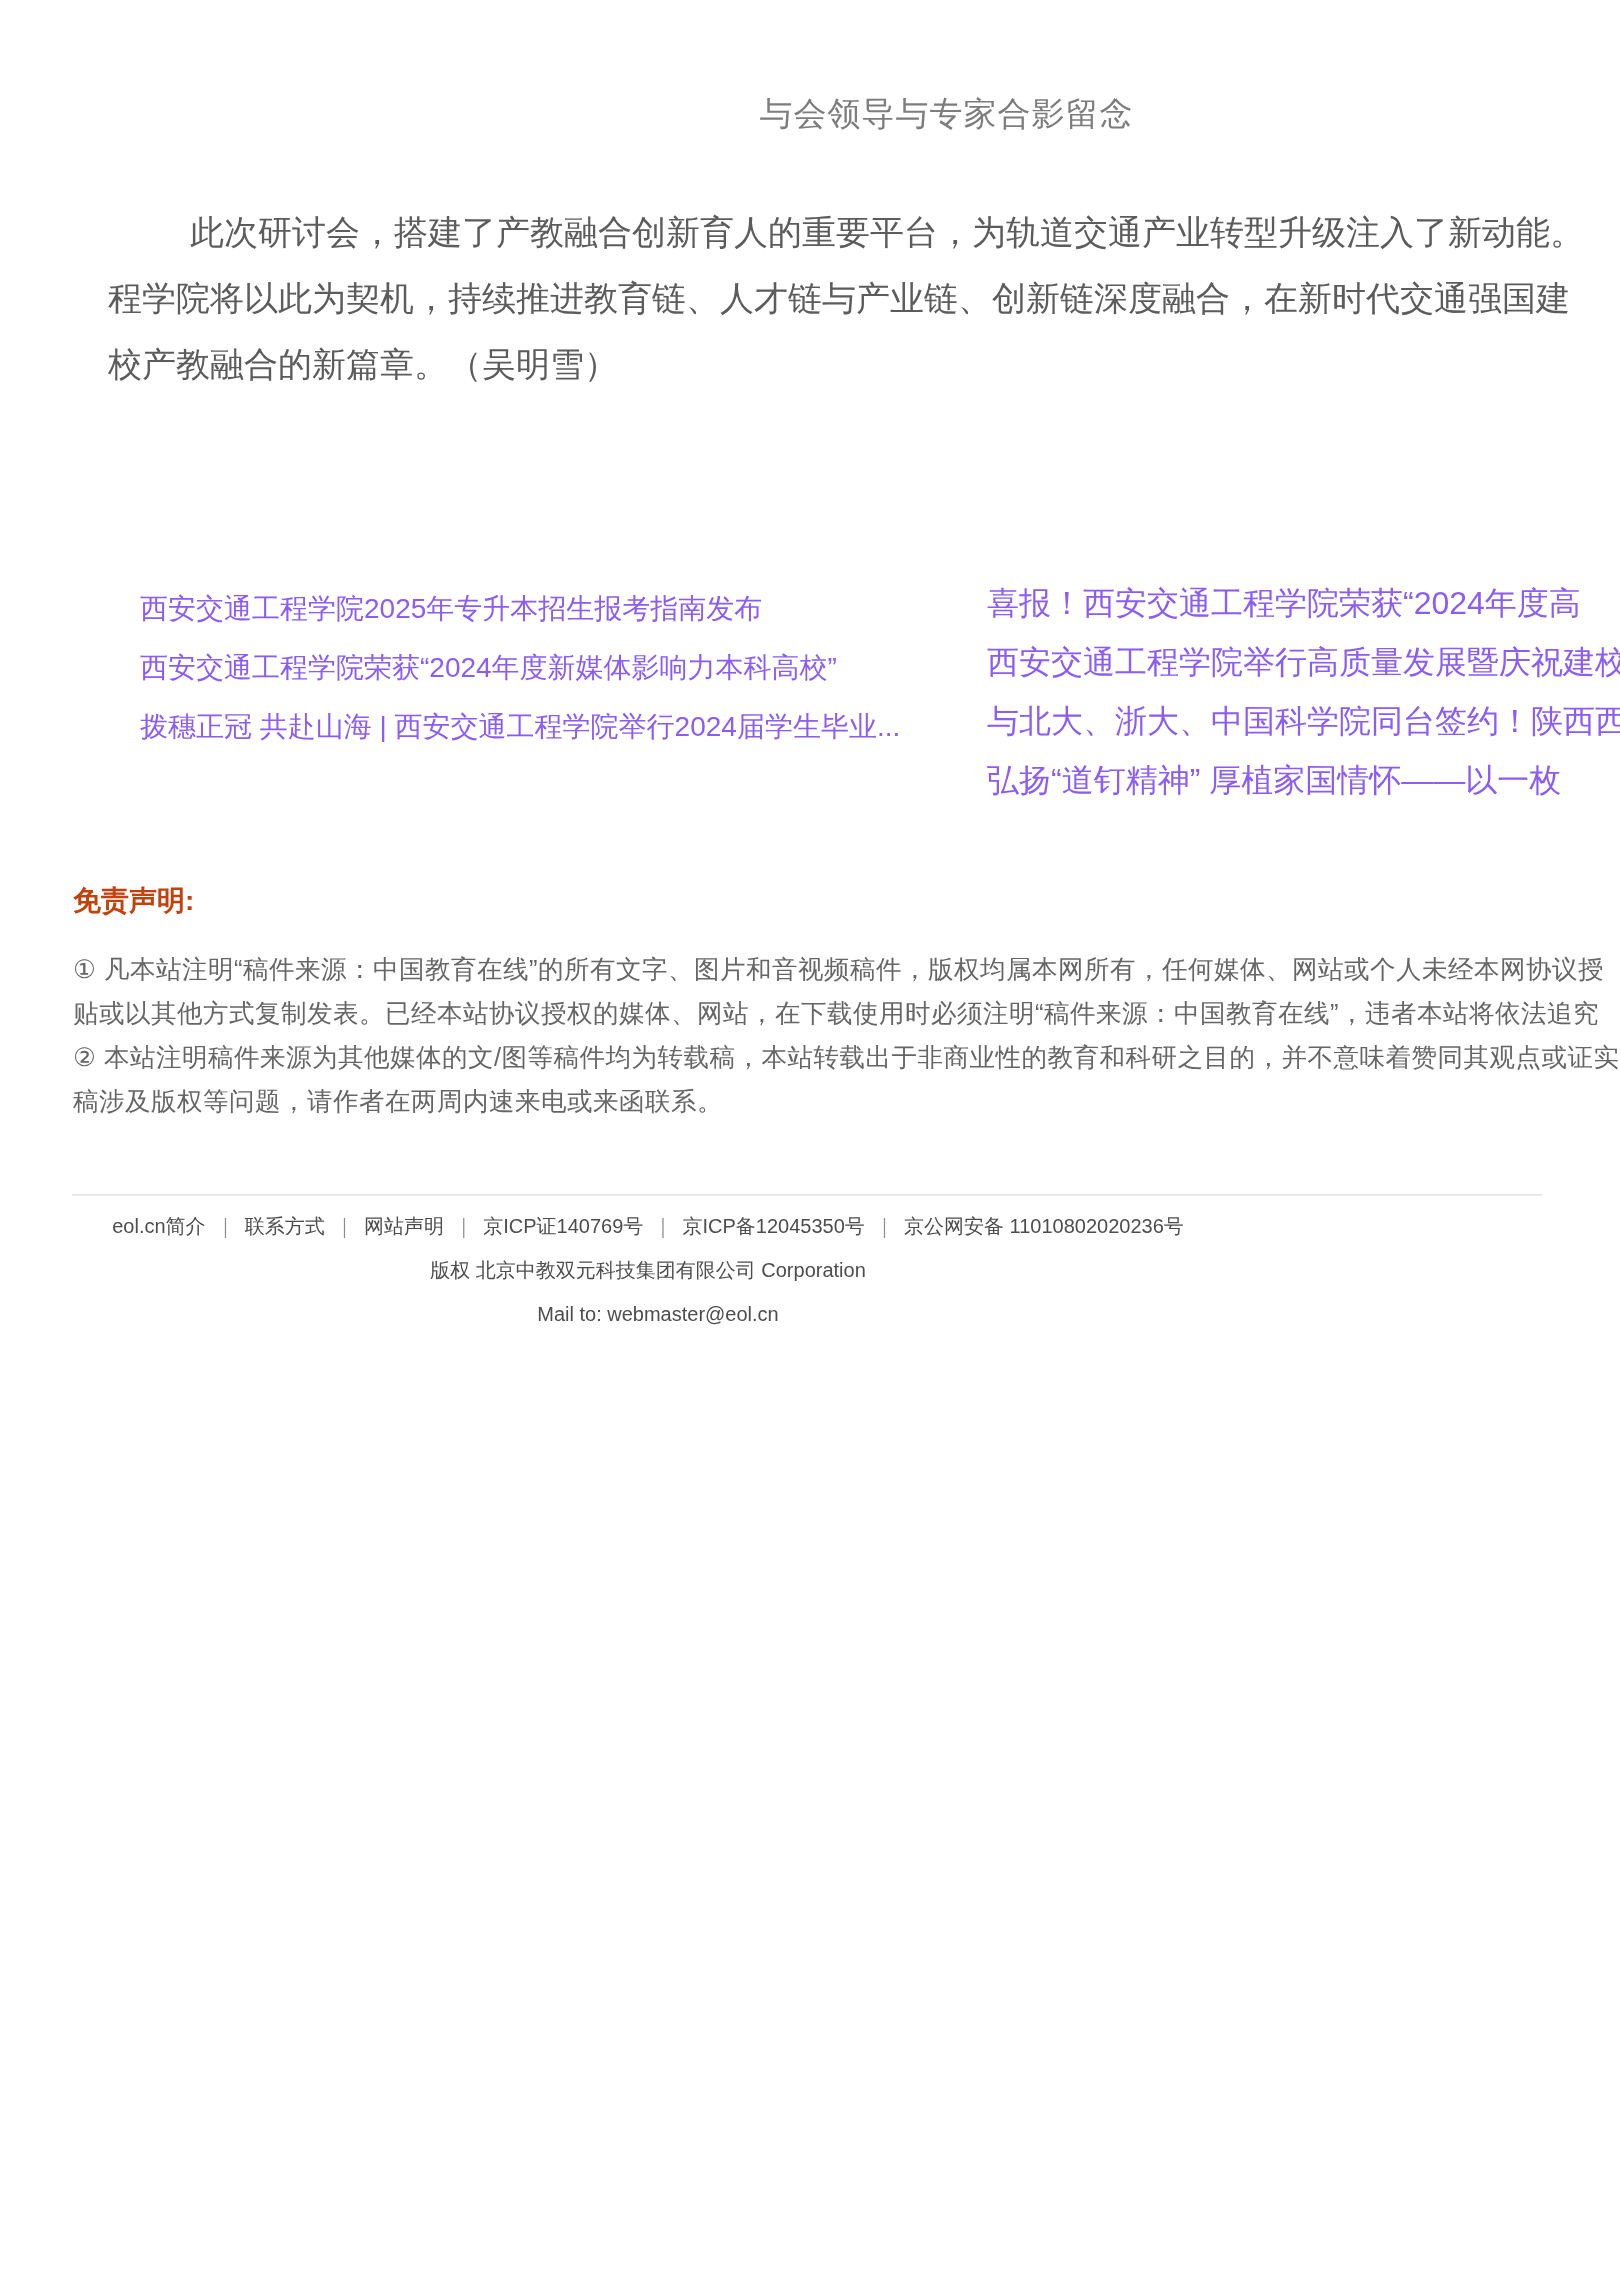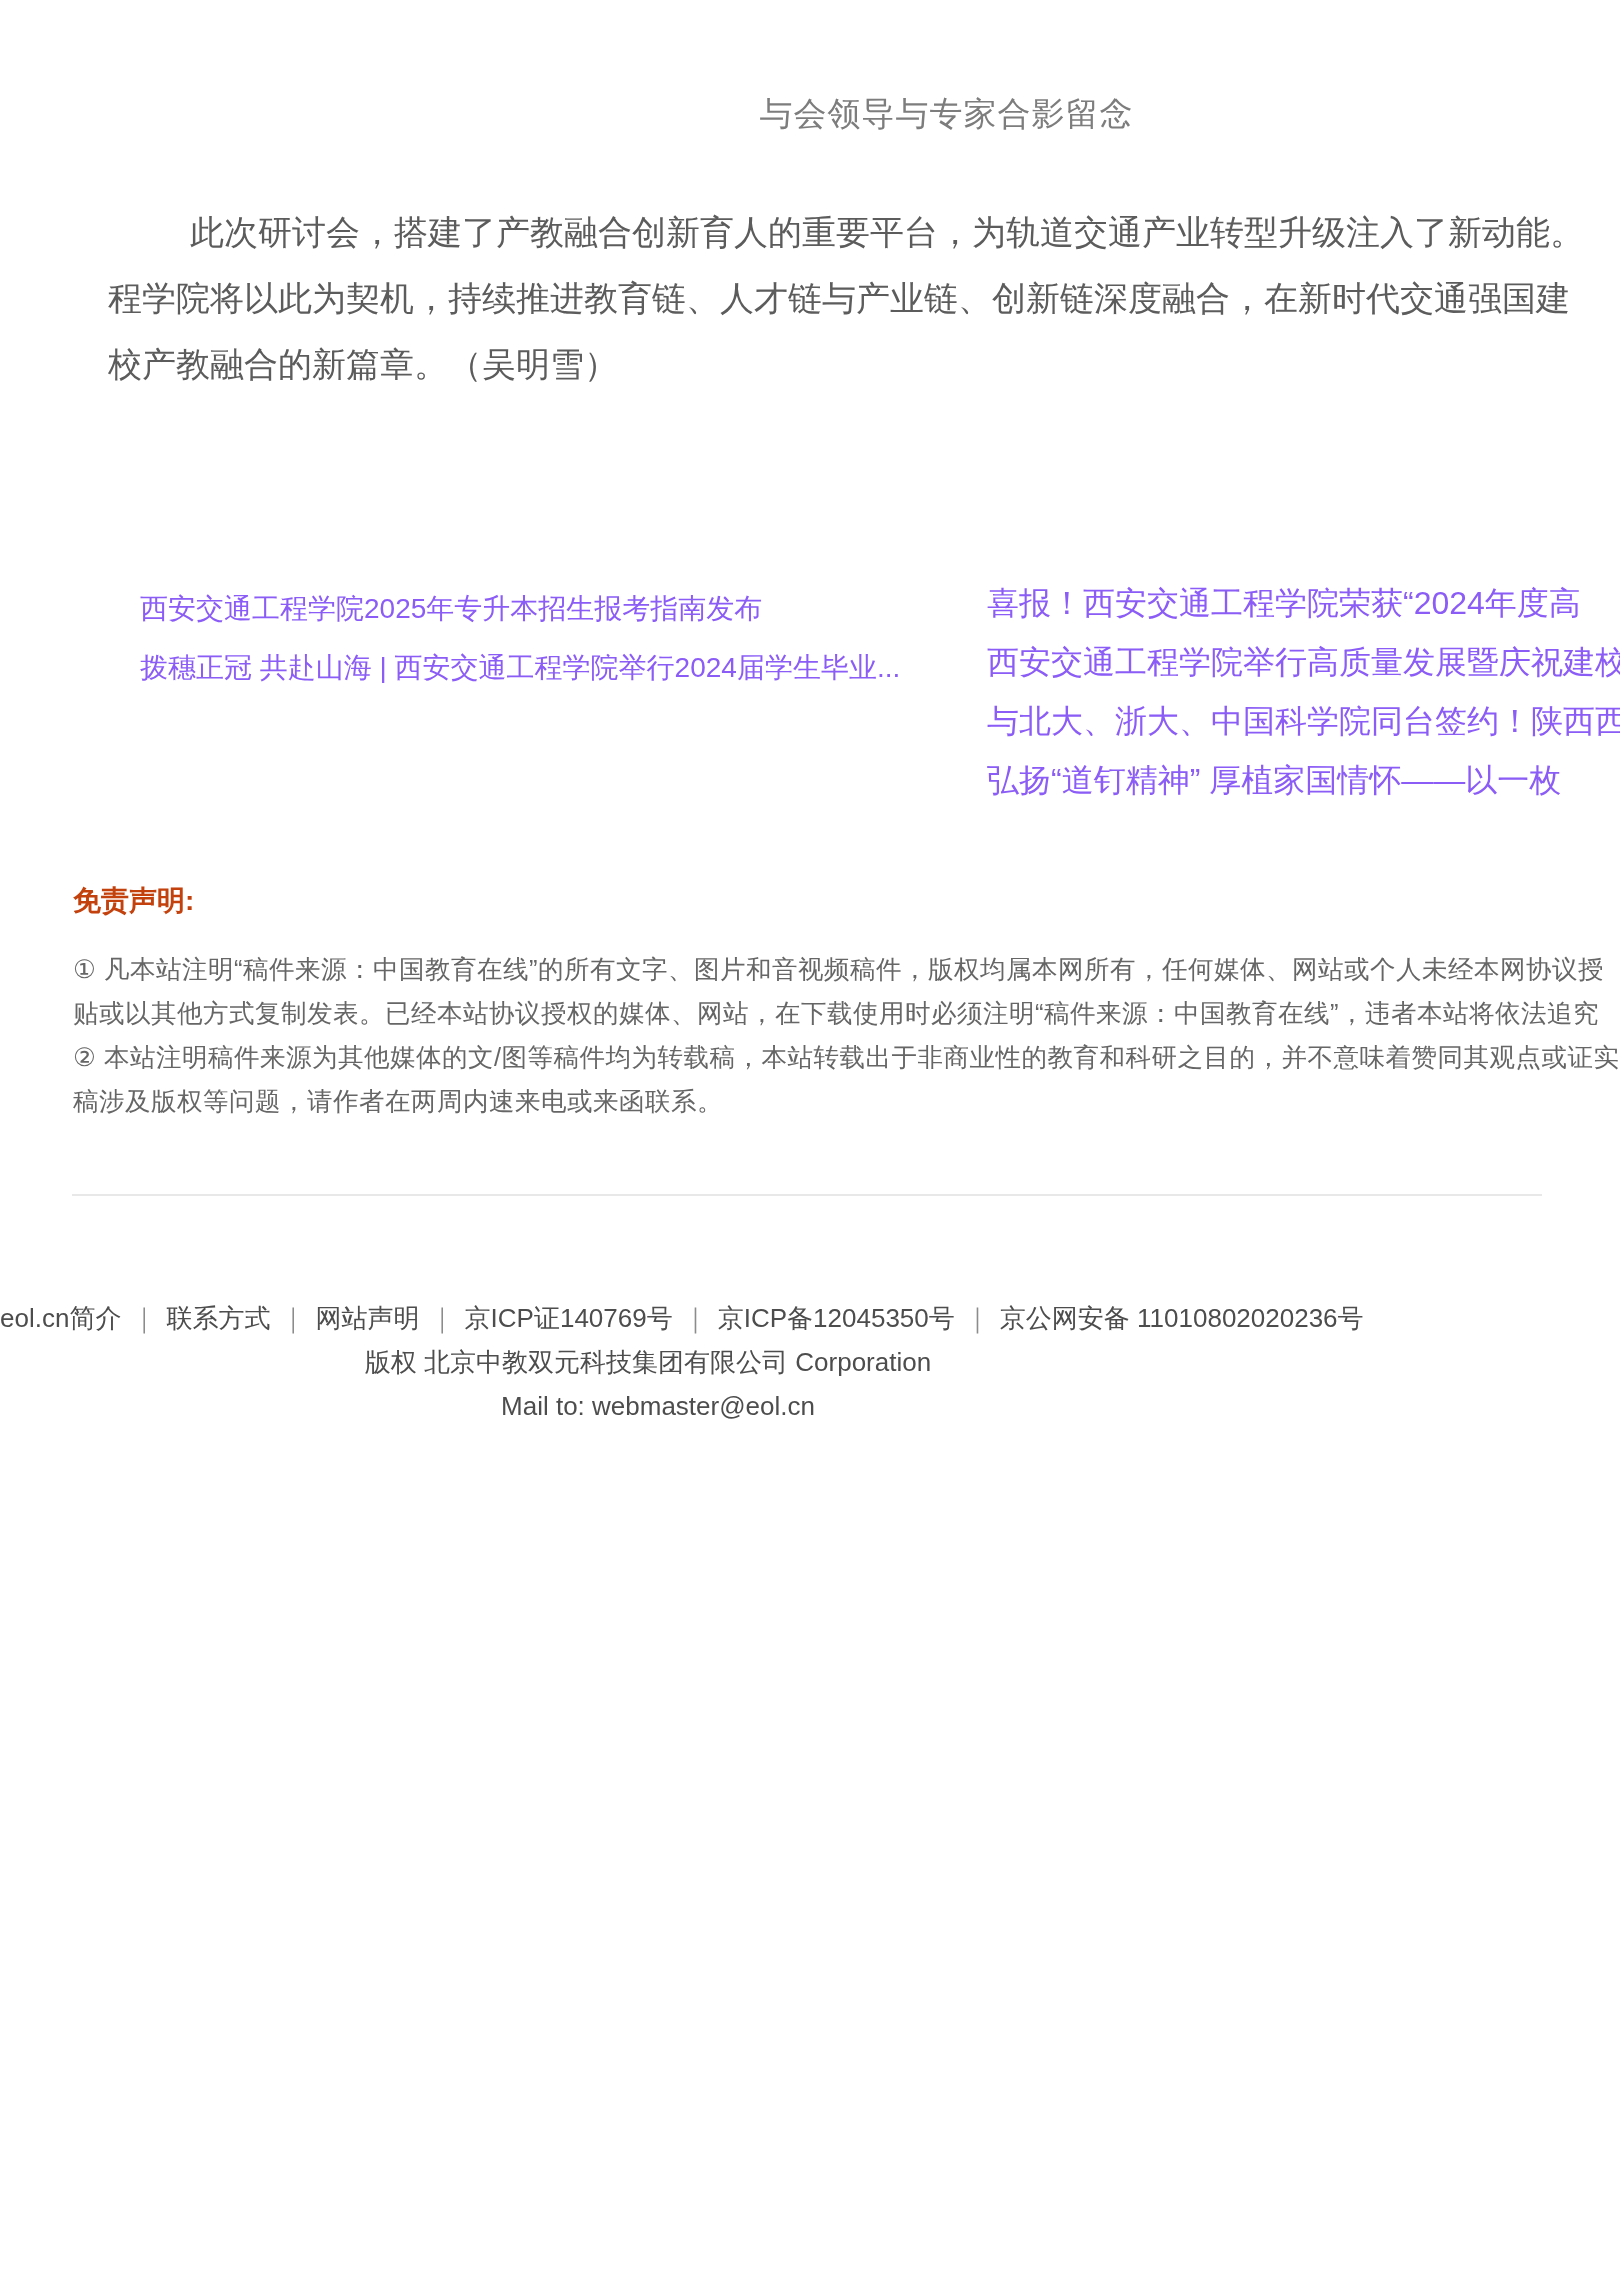--- a/index.html
+++ b/index.html
@@ -89,45 +89,46 @@
     position: absolute;
     left: 72px;
     top: 1194px;
     width: 1470px;
     height: 2px;
     background: #e8e8e8;
   }
   .footer {
     position: absolute;
     left: 0;
-    top: 1296px;
+    top: 1204px;
     width: 1296px;
     text-align: center;
     color: #4d4d4d;
-    font-size: 26px;
+    font-size: 20px;
     line-height: 44px;
   }
   .footer-links { white-space: nowrap; }
   .footer-link { cursor: pointer; }
   .footer-sep { color: #8c8c8c; padding: 0 9.8px; }
   .footer-mail { cursor: pointer; padding-left: 20px; }
 </style>
 </head>
 <body>
 
 <div class="photo-caption">与会领导与专家合影留念</div>
 
 <div class="article-body">
   <div class="article-line indent">此次研讨会，搭建了产教融合创新育人的重要平台，为轨道交通产业转型升级注入了新动能。</div>
   <div class="article-line">程学院将以此为契机，持续推进教育链、人才链与产业链、创新链深度融合，在新时代交通强国建</div>
   <div class="article-line">校产教融合的新篇章。（吴明雪）</div>
 </div>
 
 <div class="related-left">
   <div class="rel-item">西安交通工程学院2025年专升本招生报考指南发布</div>
+  <div class="rel-item">西安交通工程学院荣获“2024年度新媒体影响力本科高校”</div>
   <div class="rel-item">拨穗正冠 共赴山海 | 西安交通工程学院举行2024届学生毕业...</div>
 </div>
 
 <div class="related-right">
   <div class="rel-item">喜报！西安交通工程学院荣获“2024年度高</div>
   <div class="rel-item">西安交通工程学院举行高质量发展暨庆祝建校</div>
   <div class="rel-item">与北大、浙大、中国科学院同台签约！陕西西</div>
   <div class="rel-item">弘扬“道钉精神” 厚植家国情怀——以一枚</div>
 </div>
 

